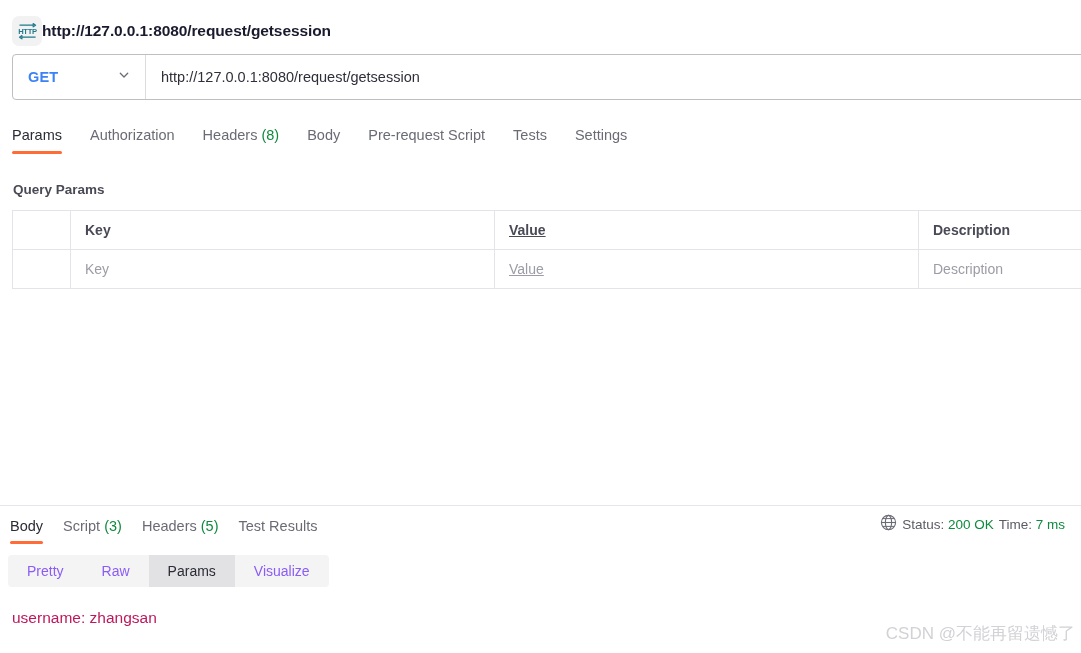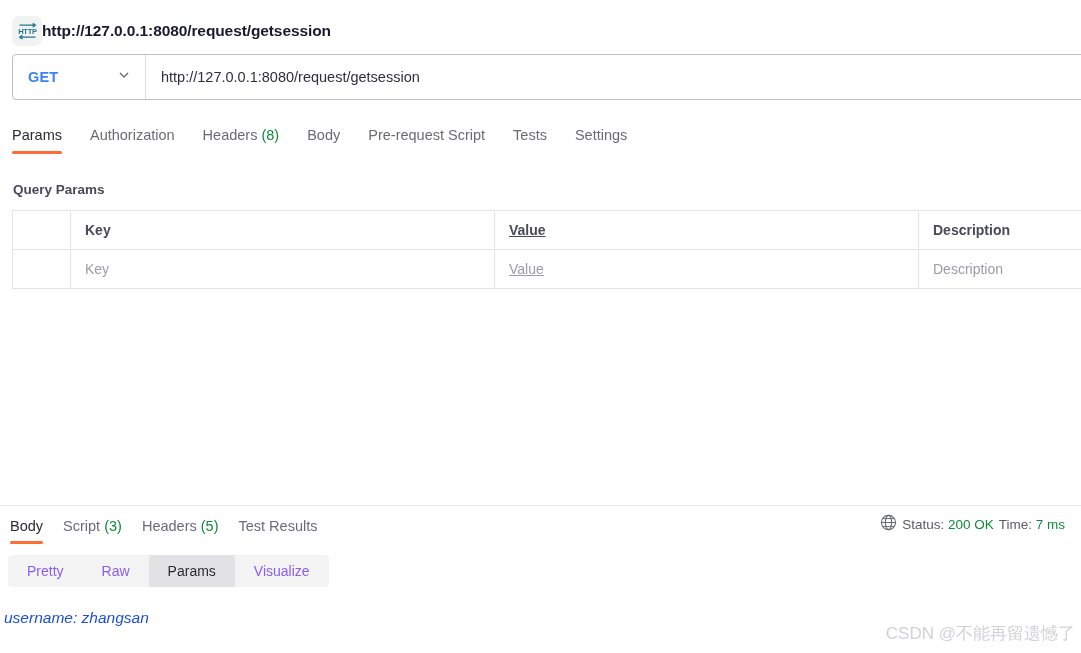--- a/index.html
+++ b/index.html
@@ -236,25 +236,24 @@
     cursor: pointer;
     white-space: nowrap;
   }
   .segment.active {
     background: #e2e2e4;
     color: #2b2b35;
   }
 
   
   .resp-body {
-    padding: 22px 0 0 4px;
+    padding: 22px 0 0 12px;
     font-size: 15.5px;
-    color: #1d4ed8;
+    color: #be185d;
     white-space: pre-wrap;
-    font-style: italic;
   }
 
   
   .watermark {
     position: absolute;
     right: 6px;
     bottom: 8px;
     font-size: 17px;
     color: #d2d2d6;
     white-space: nowrap;

